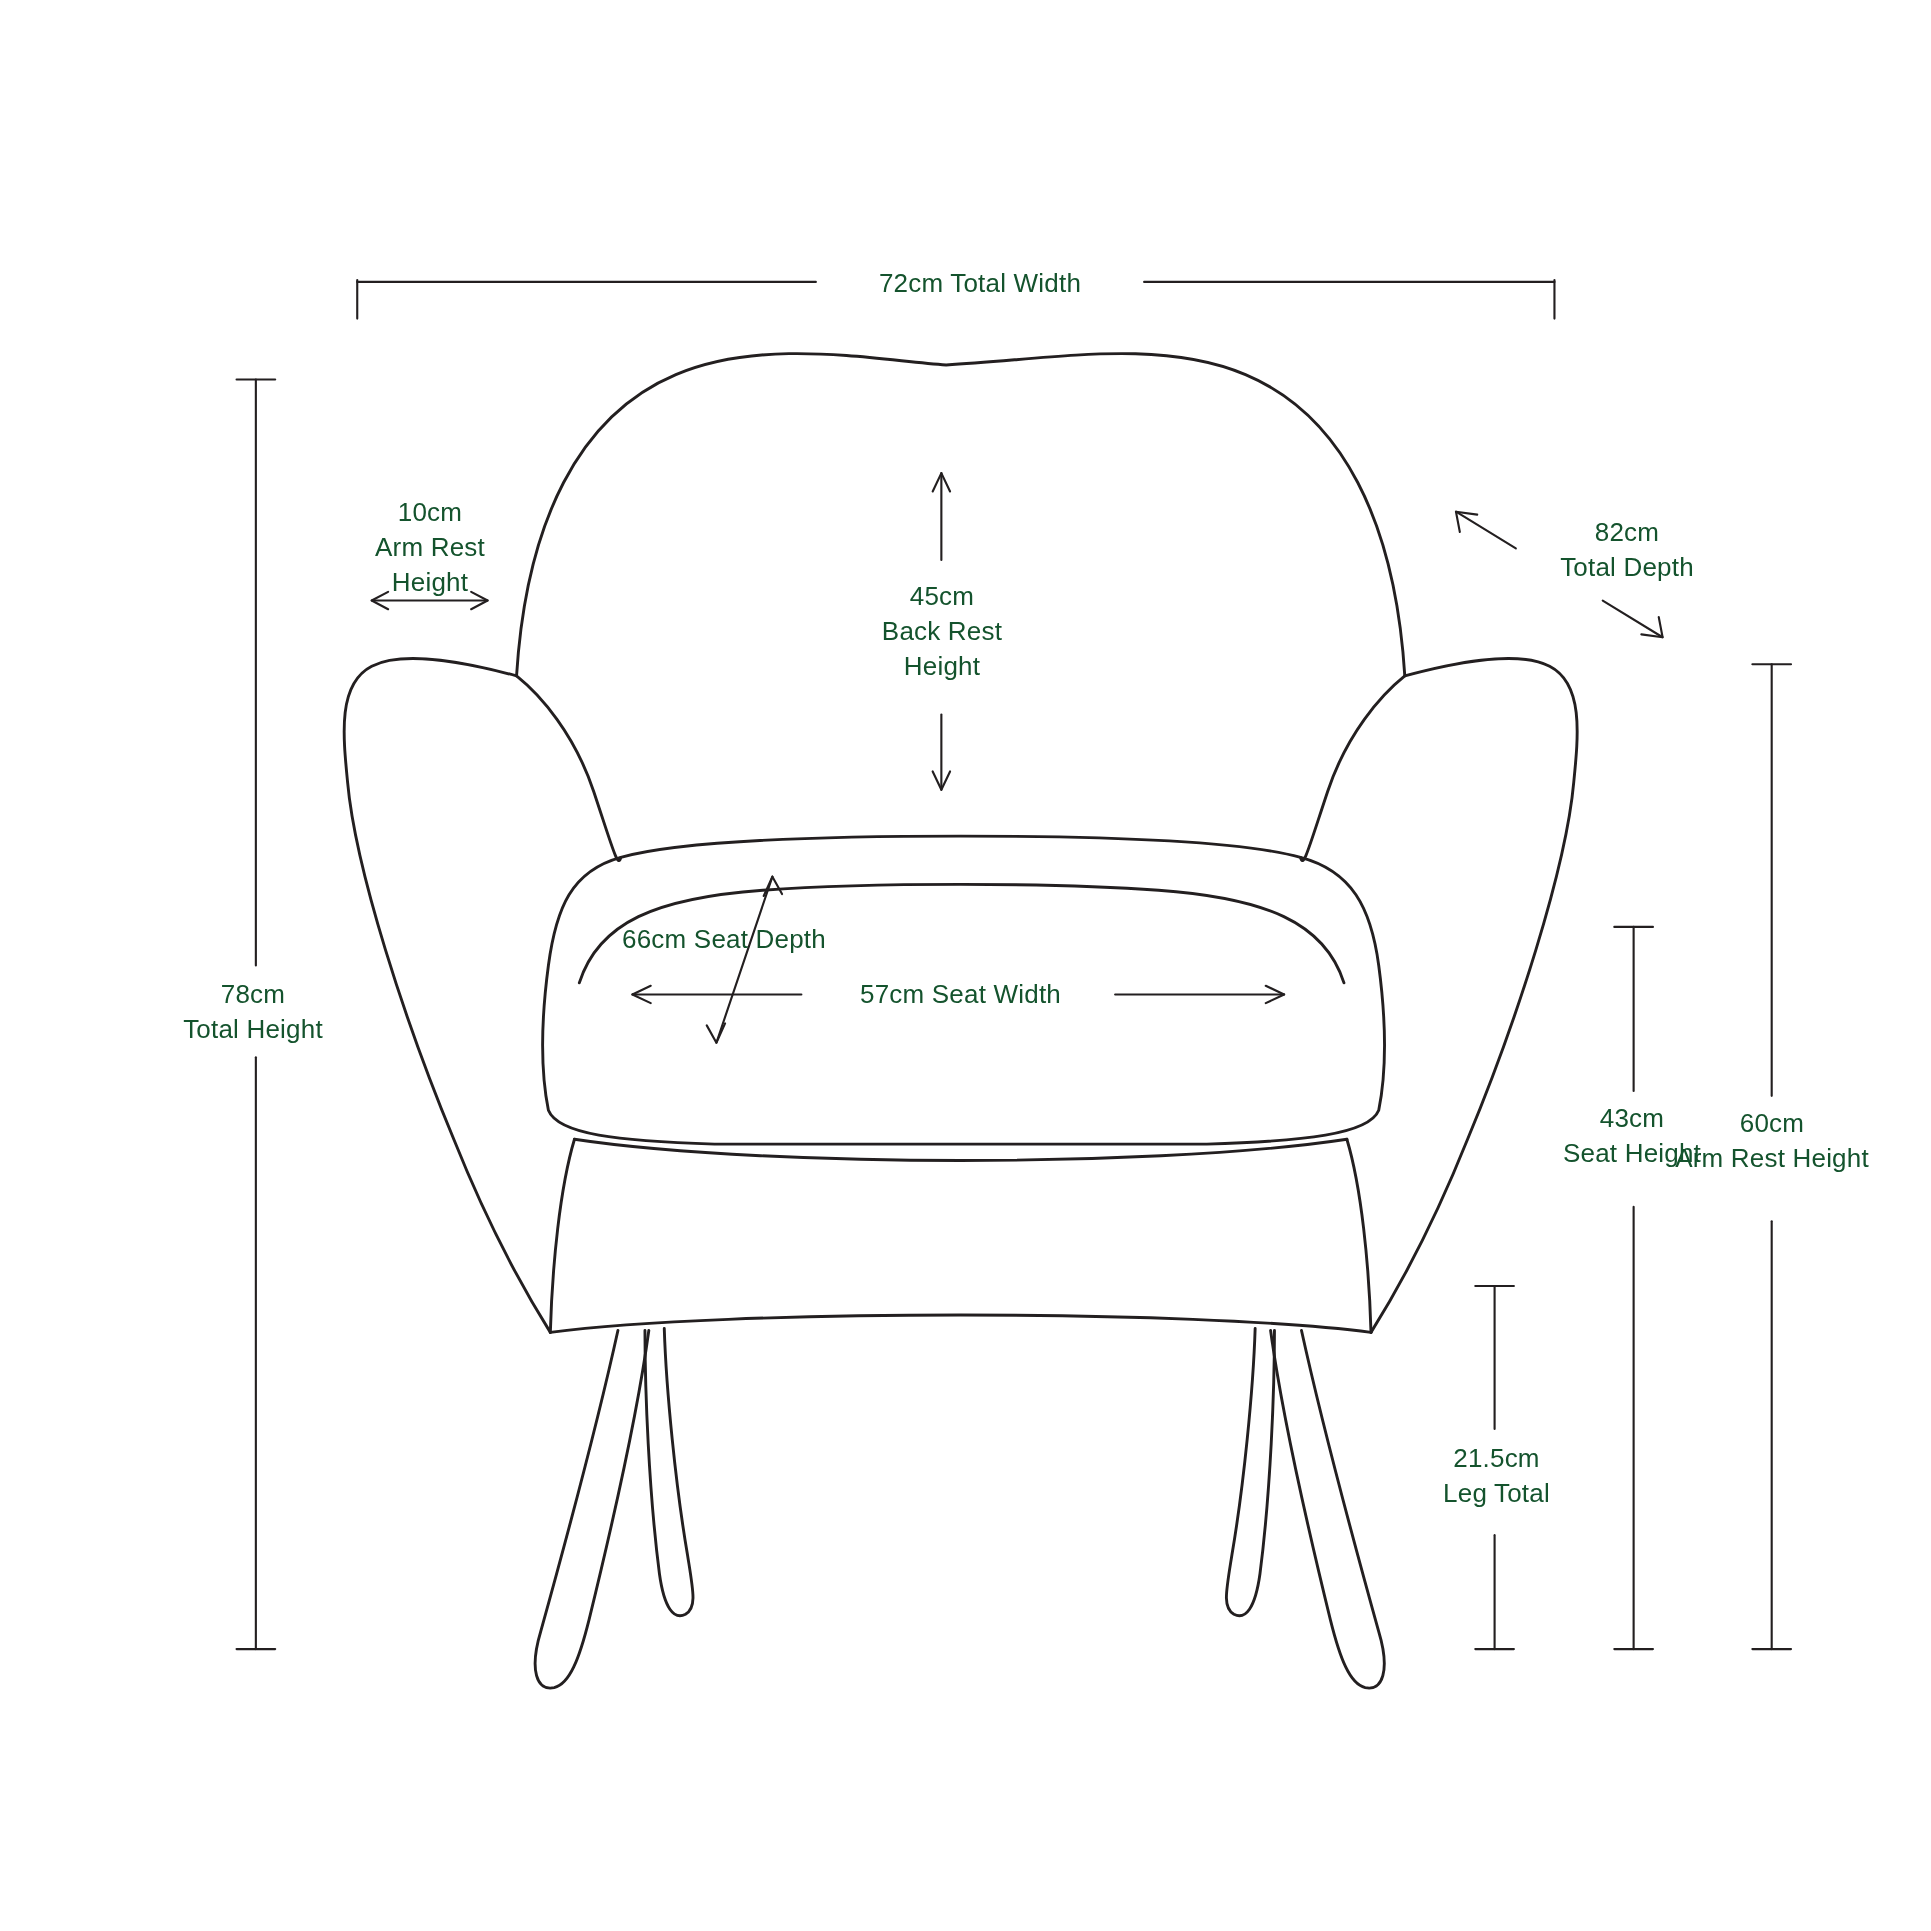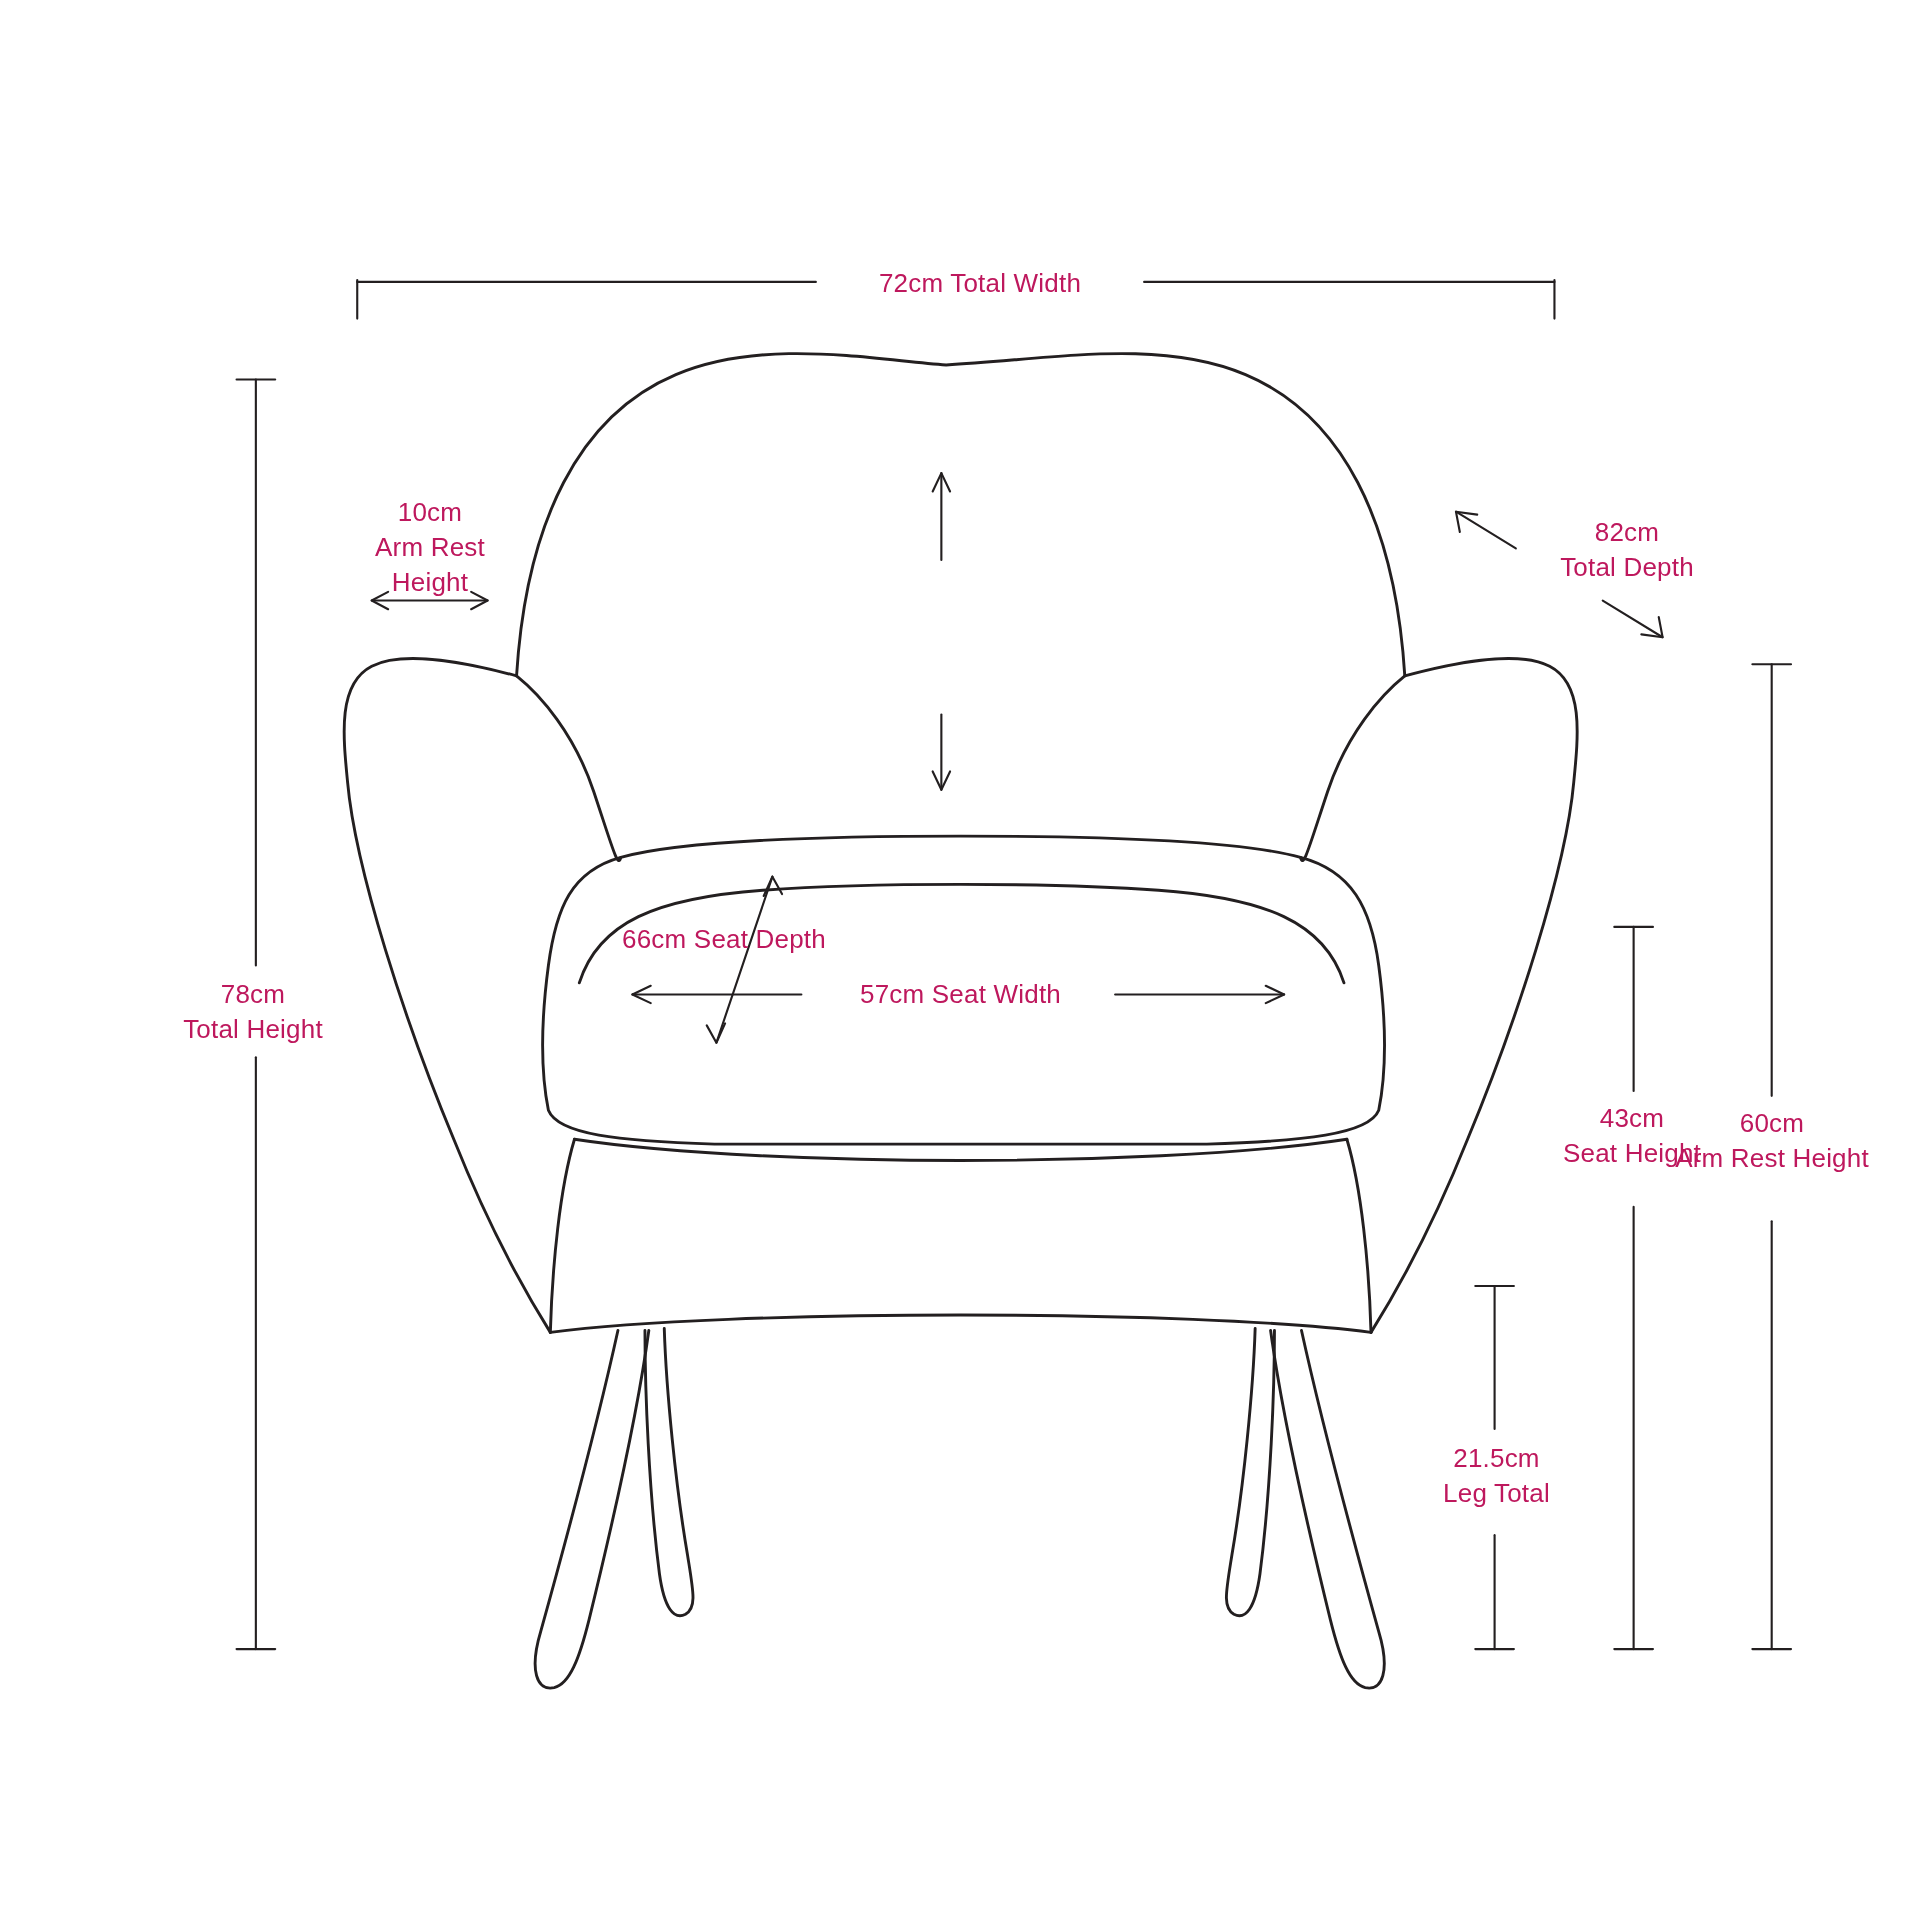--- a/index.html
+++ b/index.html
@@ -25,21 +25,21 @@
     top: 0;
     width: 1931px;
     height: 1931px;
     display: block;
   }
   .dim-label {
     position: absolute;
     font-family: "Liberation Sans", sans-serif;
     font-size: 26px;
     line-height: 35px;
-    color: #be185d;
+    color: #14532d;
     white-space: pre;
     text-align: center;
     letter-spacing: 0.2px;
   }
 </style>
 </head>
 <body>
 
 <div id="diagram-root">
 
@@ -205,20 +205,23 @@
 
     </g>
   </svg>
 
   <div class="dim-label" style="left: 816px; top: 266px; width: 328px;">72cm Total Width</div>
 
   <div class="dim-label" style="left: 319px; top: 495px; width: 222px;">10cm
 Arm Rest
 Height</div>
 
+  <div class="dim-label" style="left: 826px; top: 579px; width: 232px;">45cm
+Back Rest
+Height</div>
 
   <div class="dim-label" style="left: 1511px; top: 515px; width: 232px; text-align: center;">82cm
 Total Depth</div>
 
   <div class="dim-label" style="left: 142px; top: 977px; width: 222px;">78cm
 Total Height</div>
 
   <div class="dim-label" style="left: 550px; top: 922px; width: 348px;">66cm Seat Depth</div>
 
   <div class="dim-label" style="left: 801px; top: 977px; width: 319px;">57cm Seat Width</div>

